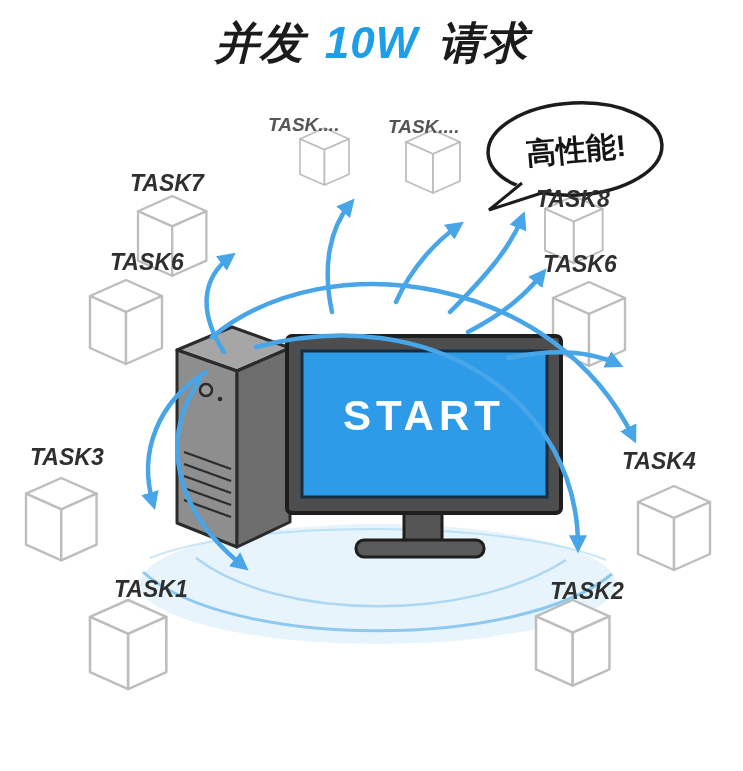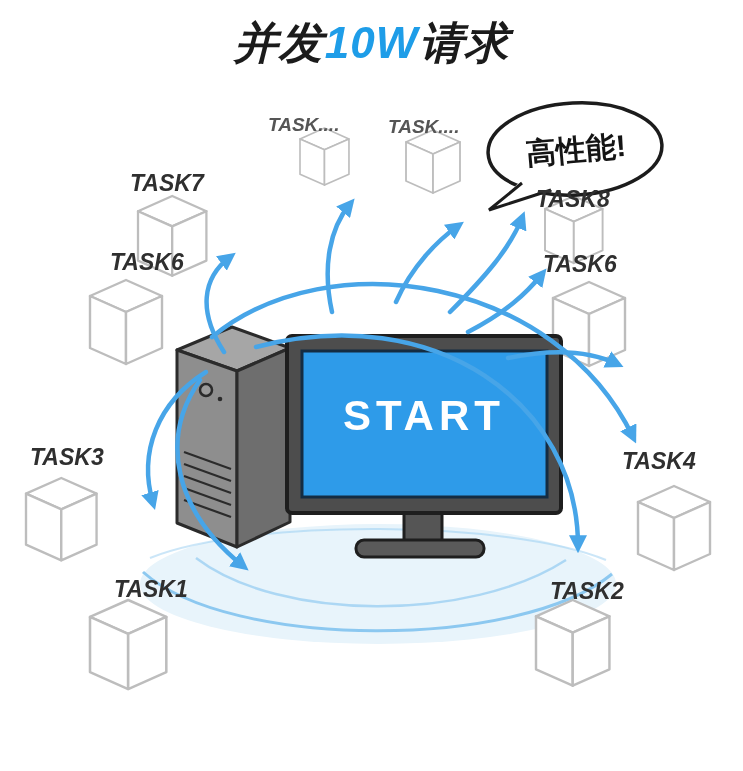--- a/index.html
+++ b/index.html
@@ -6,21 +6,21 @@
   .stage {
     position:relative; width:743px; height:771px; overflow:hidden;
     background:#ffffff; font-family:"Liberation Sans", sans-serif;
   }
   .scene { position:absolute; left:0; top:0; }
   .title {
     position:absolute; top:14px; left:0; width:100%;
     text-align:center; font-size:44px; font-weight:bold; font-style:italic;
     color:#1b1b1b; letter-spacing:1px; white-space:nowrap;
   }
-  .title .accent { color:#1e9de8; margin:0 1px; }
+  .title .accent { color:#1e9de8; margin:0 20px; }
   .task-label text {
     font-family:"Liberation Sans", sans-serif;
     font-weight:bold; font-style:italic; font-size:23px;
   }
   .task-label text.small { font-size:19px; }
   .start-text {
     font-family:"Liberation Sans", sans-serif;
     font-weight:bold; font-size:42px; letter-spacing:5px; fill:#ffffff;
   }
   .bubble-text {

